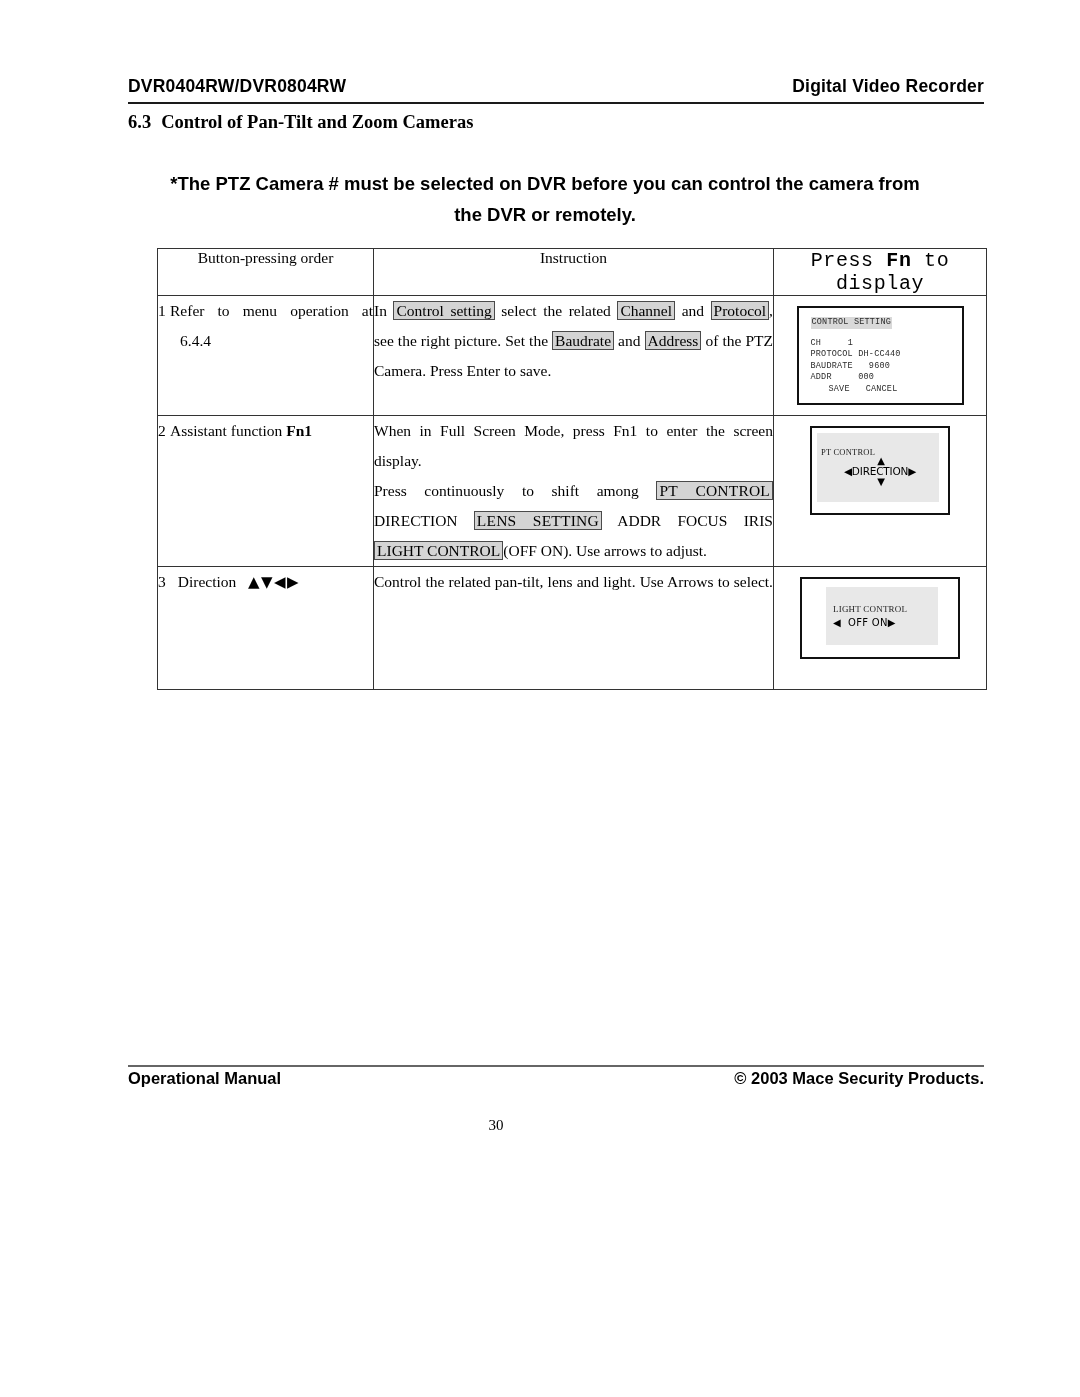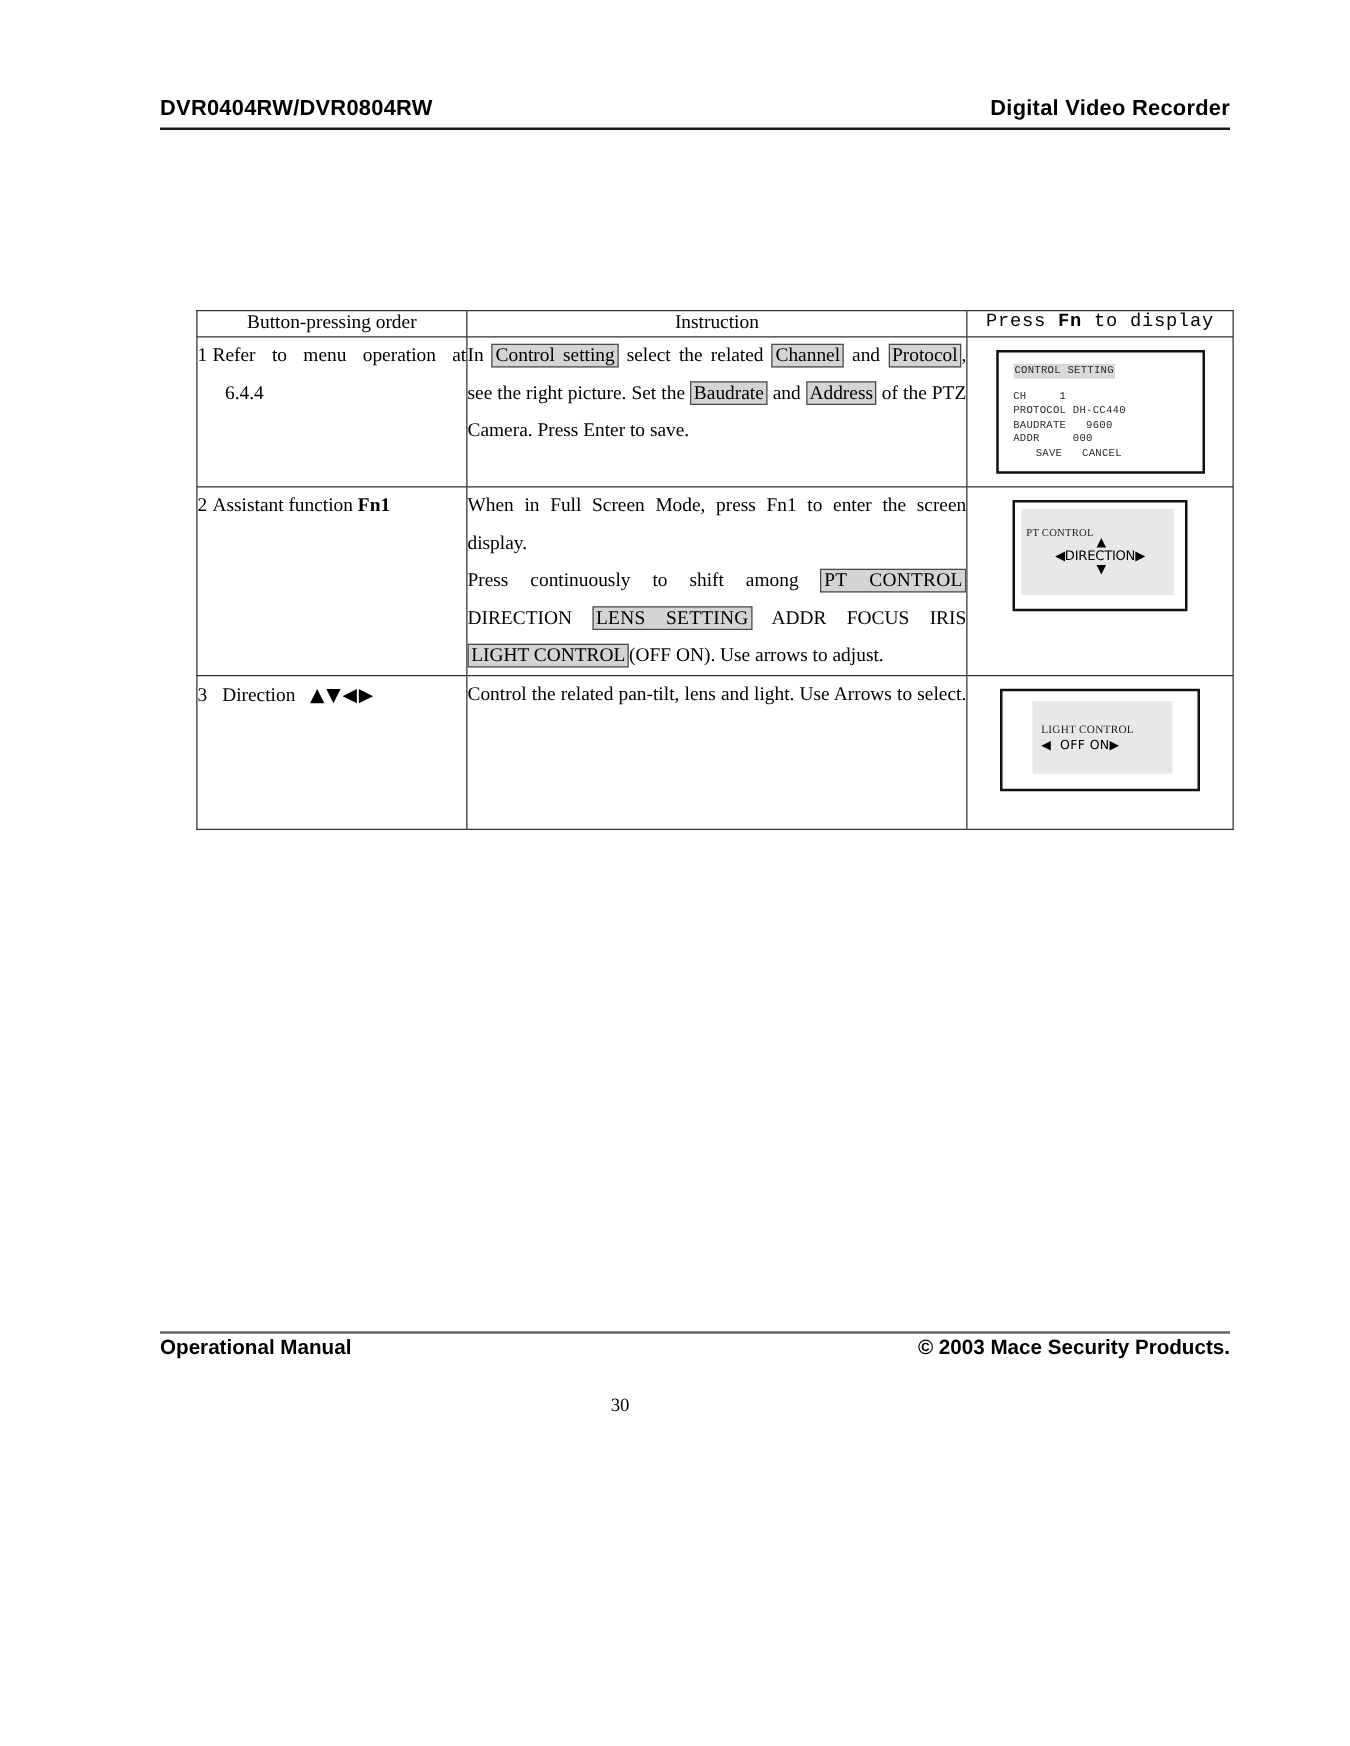--- a/index.html
+++ b/index.html
@@ -95,21 +95,21 @@
 
   th.hcell {
     font-weight: normal;
     font-size: 15.5px;
     text-align: center;
     padding: 6px 4px 7px 4px;
     height: 20px;
   }
   th.hcell.mono {
     font-family: "Liberation Mono", "DejaVu Sans Mono", monospace;
-    font-size: 15px;
+    font-size: 20px;
     letter-spacing: 0.6px;
   }
   th.hcell.mono b { font-weight: bold; }
 
   td.cell {
     font-size: 15.5px;
     line-height: 30px;
     padding: 8px 10px 10px 10px;
   }
   td.cell.tall1 { height: 112px; }
@@ -294,21 +294,28 @@
 <body>
 
 <div class="page">
 
   <div class="run-head">
     <span>DVR0404RW/DVR0804RW</span>
     <span>Digital Video Recorder</span>
   </div>
   <div class="run-head-rule"></div>
 
-
+  <div class="sect-head">
+    <span class="sect-num">6.3</span><span>Control of Pan-Tilt and Zoom Cameras</span>
+  </div>
+
+  <div class="note">
+    <span class="l1">*The PTZ Camera # must be selected on DVR before you can control the camera from</span>
+    <span class="l2">the DVR or remotely.</span>
+  </div>
 
   <table class="main">
     <colgroup>
       <col class="col-a">
         <col class="col-b">
         <col class="col-c">
     </colgroup>
     <thead>
       <tr>
         <th class="hcell">Button-pressing order</th>

